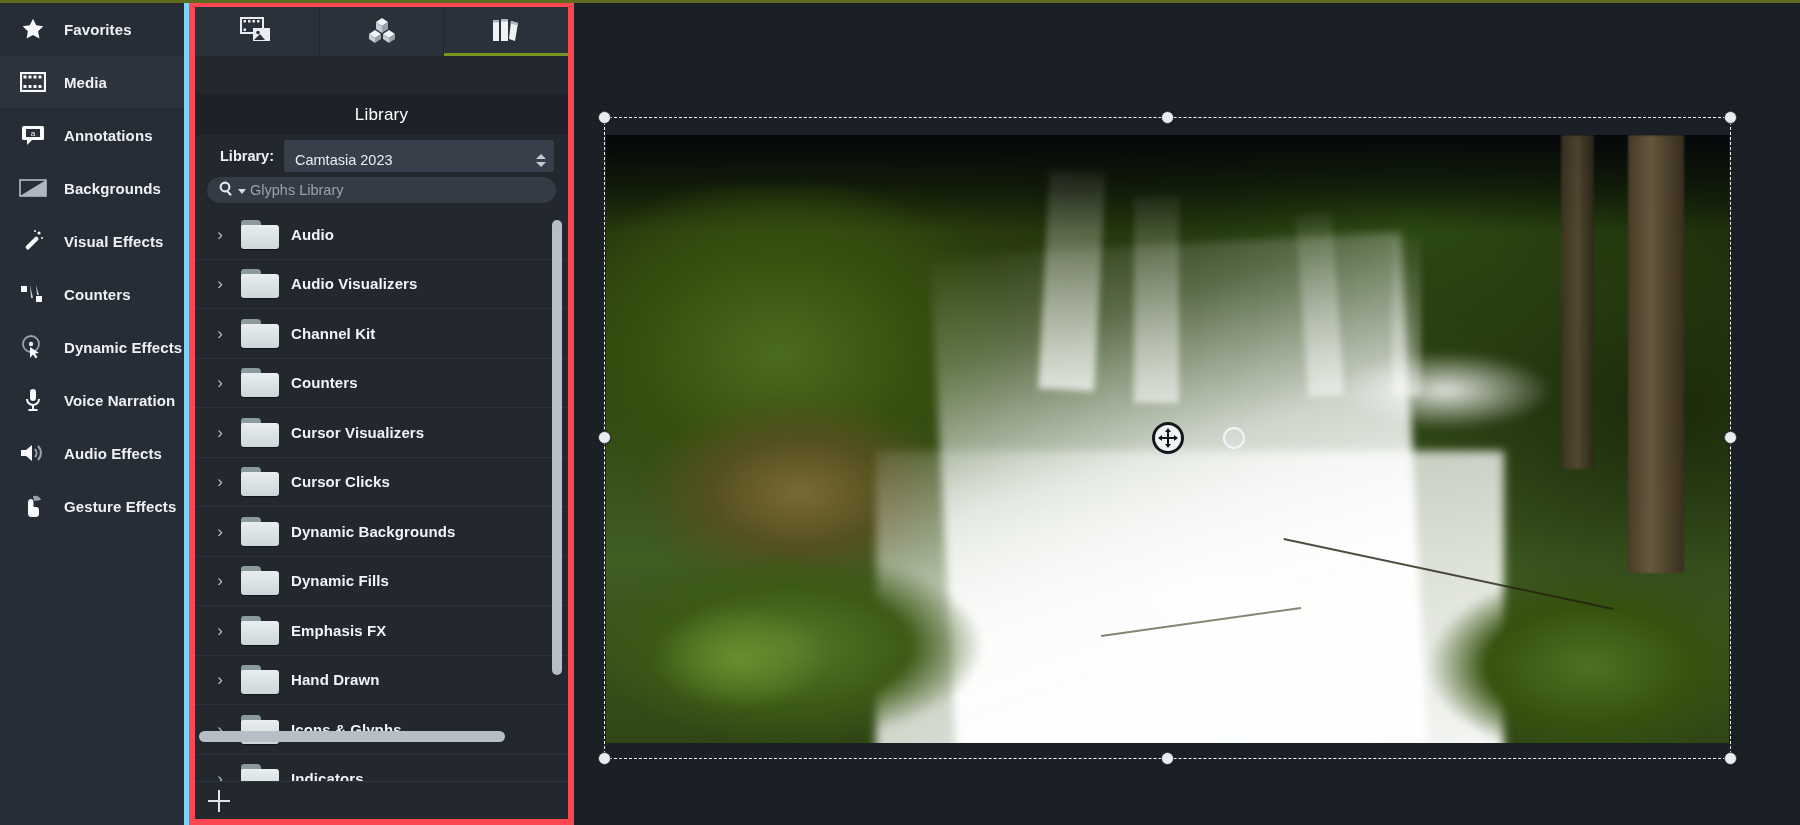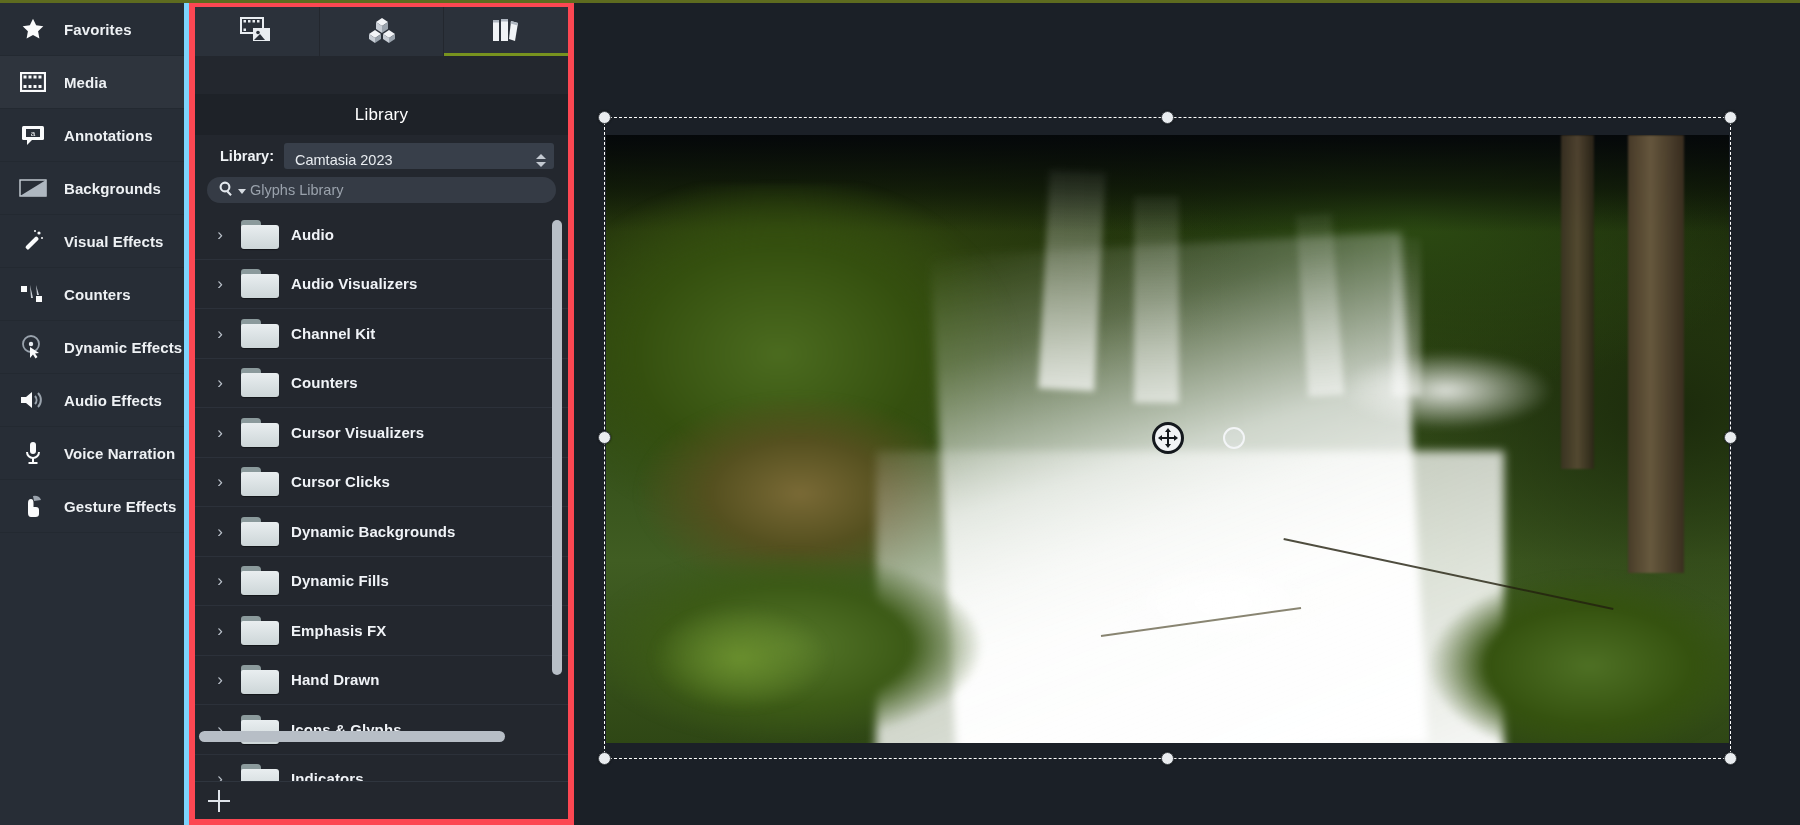--- a/index.html
+++ b/index.html
@@ -72,21 +72,21 @@
     color: #ffffff; font-size: 17px; letter-spacing: .2px; margin-top: 38px;
   }
   .libsel-row {
     height: 42px; flex: 0 0 42px;
     display: flex; align-items: center; gap: 10px;
     padding: 0 14px 0 25px;
     background: #23272e;
   }
   .libsel-label { color: #f0f3f6; font-size: 14.5px; font-weight: bold; }
   .libsel-box {
-    flex: 1 1 auto; height: 26px; background: #383f4a;
+    flex: 1 1 auto; height: 32px; background: #383f4a;
     border-radius: 3px; display: flex; align-items: center;
     padding: 8px 8px 0 11px; position: relative; cursor: default;
   }
   .libsel-value { color: #e8ecf0; font-size: 14.5px; flex: 1 1 auto; }
   .stepper { display: flex; flex-direction: column; gap: 3px; align-items: center; }
   .stepper i {
     display: block; width: 0; height: 0;
     border-left: 5px solid transparent; border-right: 5px solid transparent;
   }
   .stepper i.up { border-bottom: 5px solid #c3c9d1; }
@@ -291,39 +291,39 @@
           <circle cx="11" cy="10" r="8" fill="none" stroke="#9aa3ad" stroke-width="1.8"></circle>
           <circle cx="11" cy="10" r="2.2" fill="#e8ecf1"></circle>
           <path d="M10 13 L10 24 L13 20.5 L15.5 24.5 L17.5 23 L15 19.5 L19 19 Z" fill="#fafbfc"></path>
         </svg>
       </span>
       <span class="side-label">Dynamic Effects</span>
     </div>
 
     <div class="side-item">
       <span class="side-ico">
-        <svg width="28" height="24" viewBox="0 0 28 24">
-          <path d="M2 9 L7 9 L13 4 L13 20 L7 15 L2 15 Z" fill="#fafbfc"></path>
-          <path d="M16 8 A6 6 0 0 1 16 16" fill="none" stroke="#9aa3ad" stroke-width="2"></path>
-          <path d="M19 5 A10 10 0 0 1 19 19" fill="none" stroke="#9aa3ad" stroke-width="2"></path>
-        </svg>
-      </span>
-      <span class="side-label">Audio Effects</span>
-    </div>
-
-    <div class="side-item">
-      <span class="side-ico">
         <svg width="22" height="26" viewBox="0 0 22 26">
           <rect x="8" y="2" width="6" height="12" rx="3" fill="#fafbfc"></rect>
           <path d="M5 12 A6 6 0 0 0 17 12" fill="none" stroke="#fafbfc" stroke-width="2"></path>
           <rect x="10" y="17" width="2" height="5" fill="#fafbfc"></rect>
           <rect x="6.5" y="22" width="9" height="2" fill="#fafbfc"></rect>
         </svg>
       </span>
       <span class="side-label">Voice Narration</span>
+    </div>
+
+    <div class="side-item">
+      <span class="side-ico">
+        <svg width="28" height="24" viewBox="0 0 28 24">
+          <path d="M2 9 L7 9 L13 4 L13 20 L7 15 L2 15 Z" fill="#fafbfc"></path>
+          <path d="M16 8 A6 6 0 0 1 16 16" fill="none" stroke="#9aa3ad" stroke-width="2"></path>
+          <path d="M19 5 A10 10 0 0 1 19 19" fill="none" stroke="#9aa3ad" stroke-width="2"></path>
+        </svg>
+      </span>
+      <span class="side-label">Audio Effects</span>
     </div>
 
     <div class="side-item">
       <span class="side-ico">
         <svg width="26" height="26" viewBox="0 0 26 26">
           <path d="M13 3 Q19 2 21 7 L14 8 Z" fill="#9aa3ad"></path>
           <path d="M8 10 Q8 6 11 6 Q13.5 6 13.5 10 L13.5 14 L16 14 Q19 14 19 17 L19 21 Q19 24 15.5 24 L11 24 Q8 24 8 20 Z" fill="#fafbfc"></path>
         </svg>
       </span>
       <span class="side-label">Gesture Effects</span>

